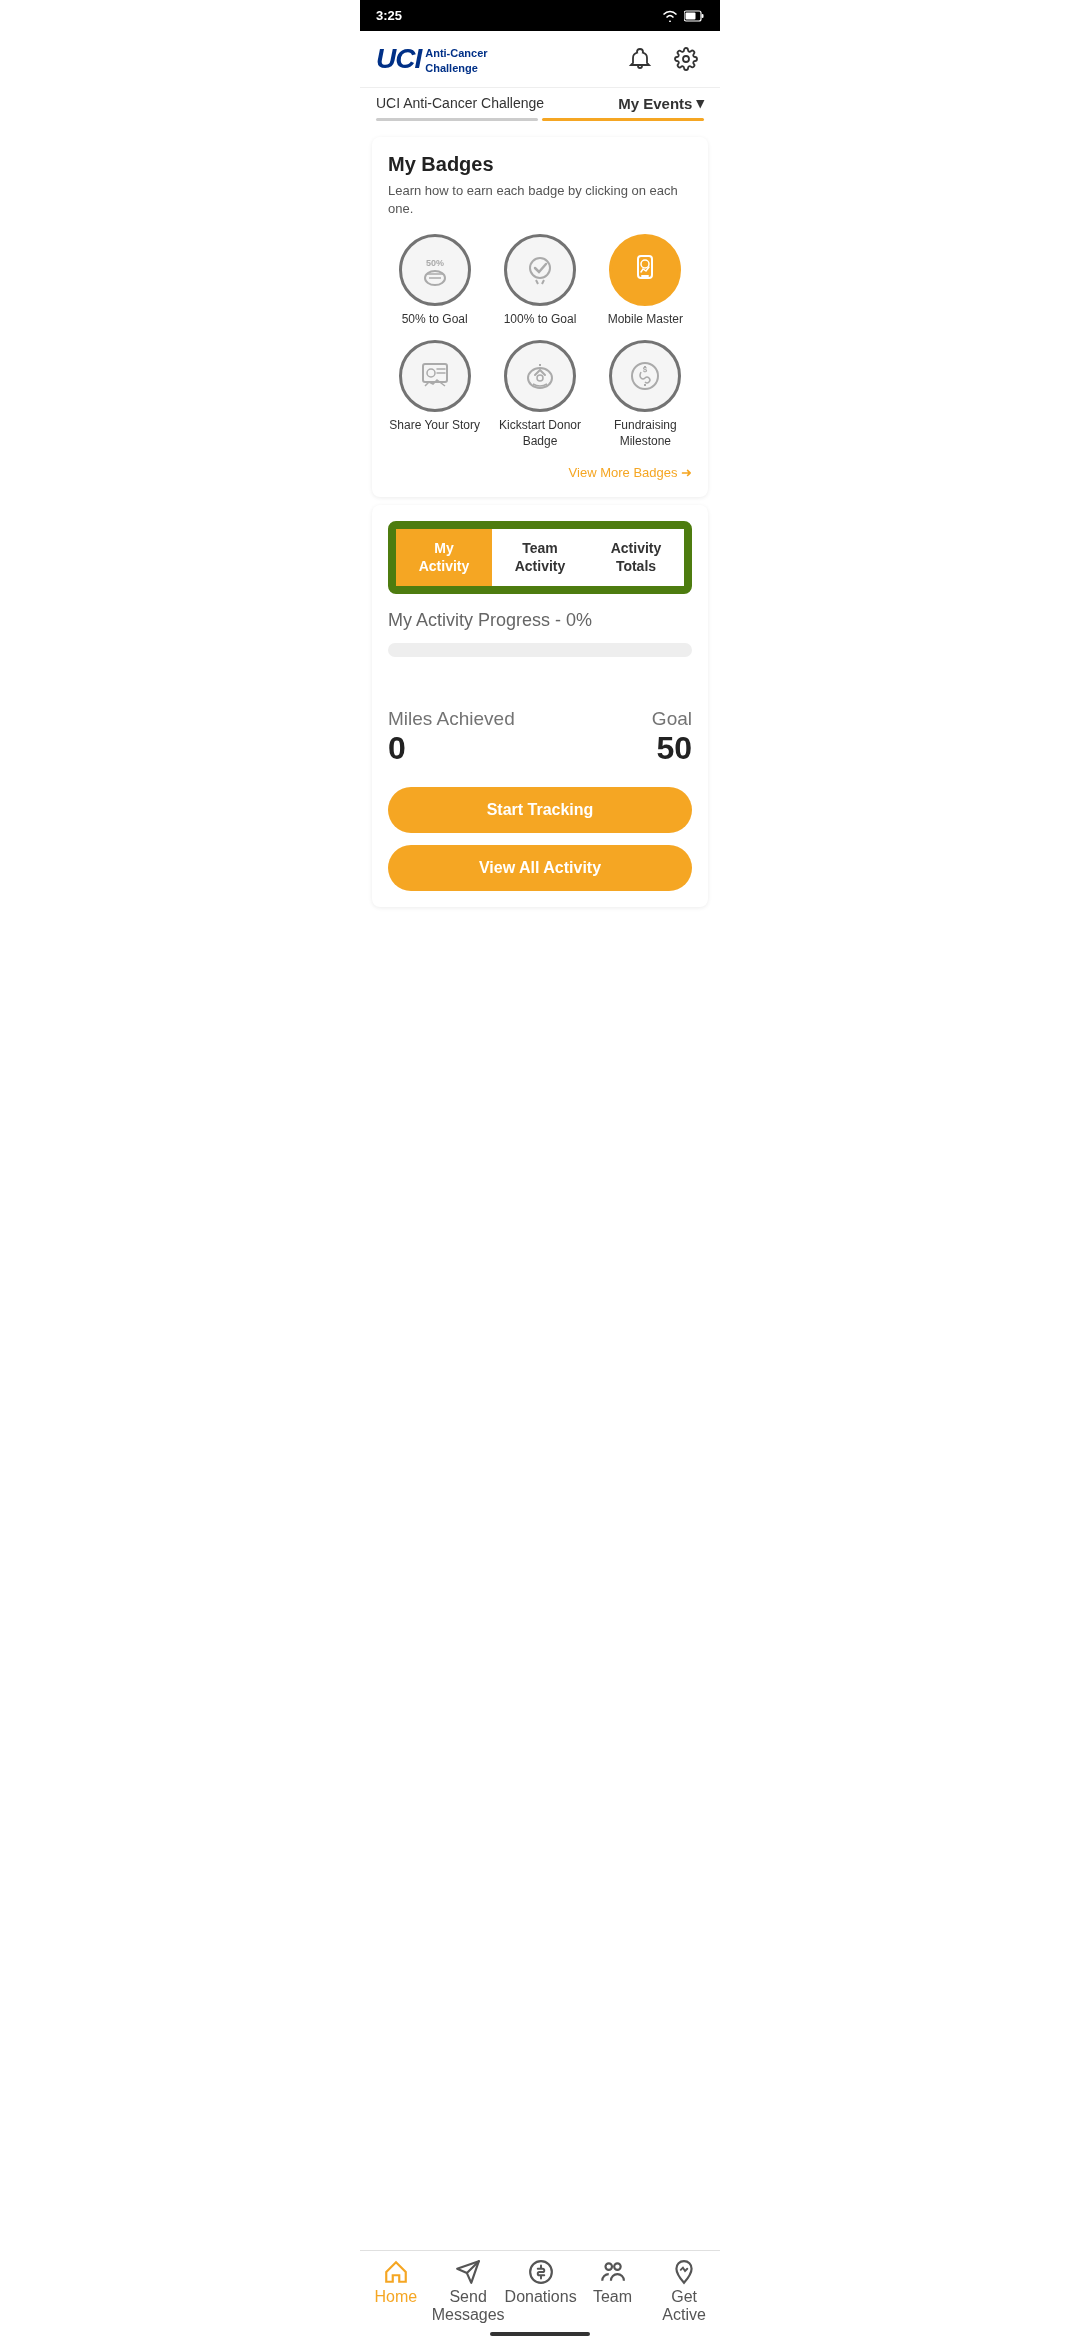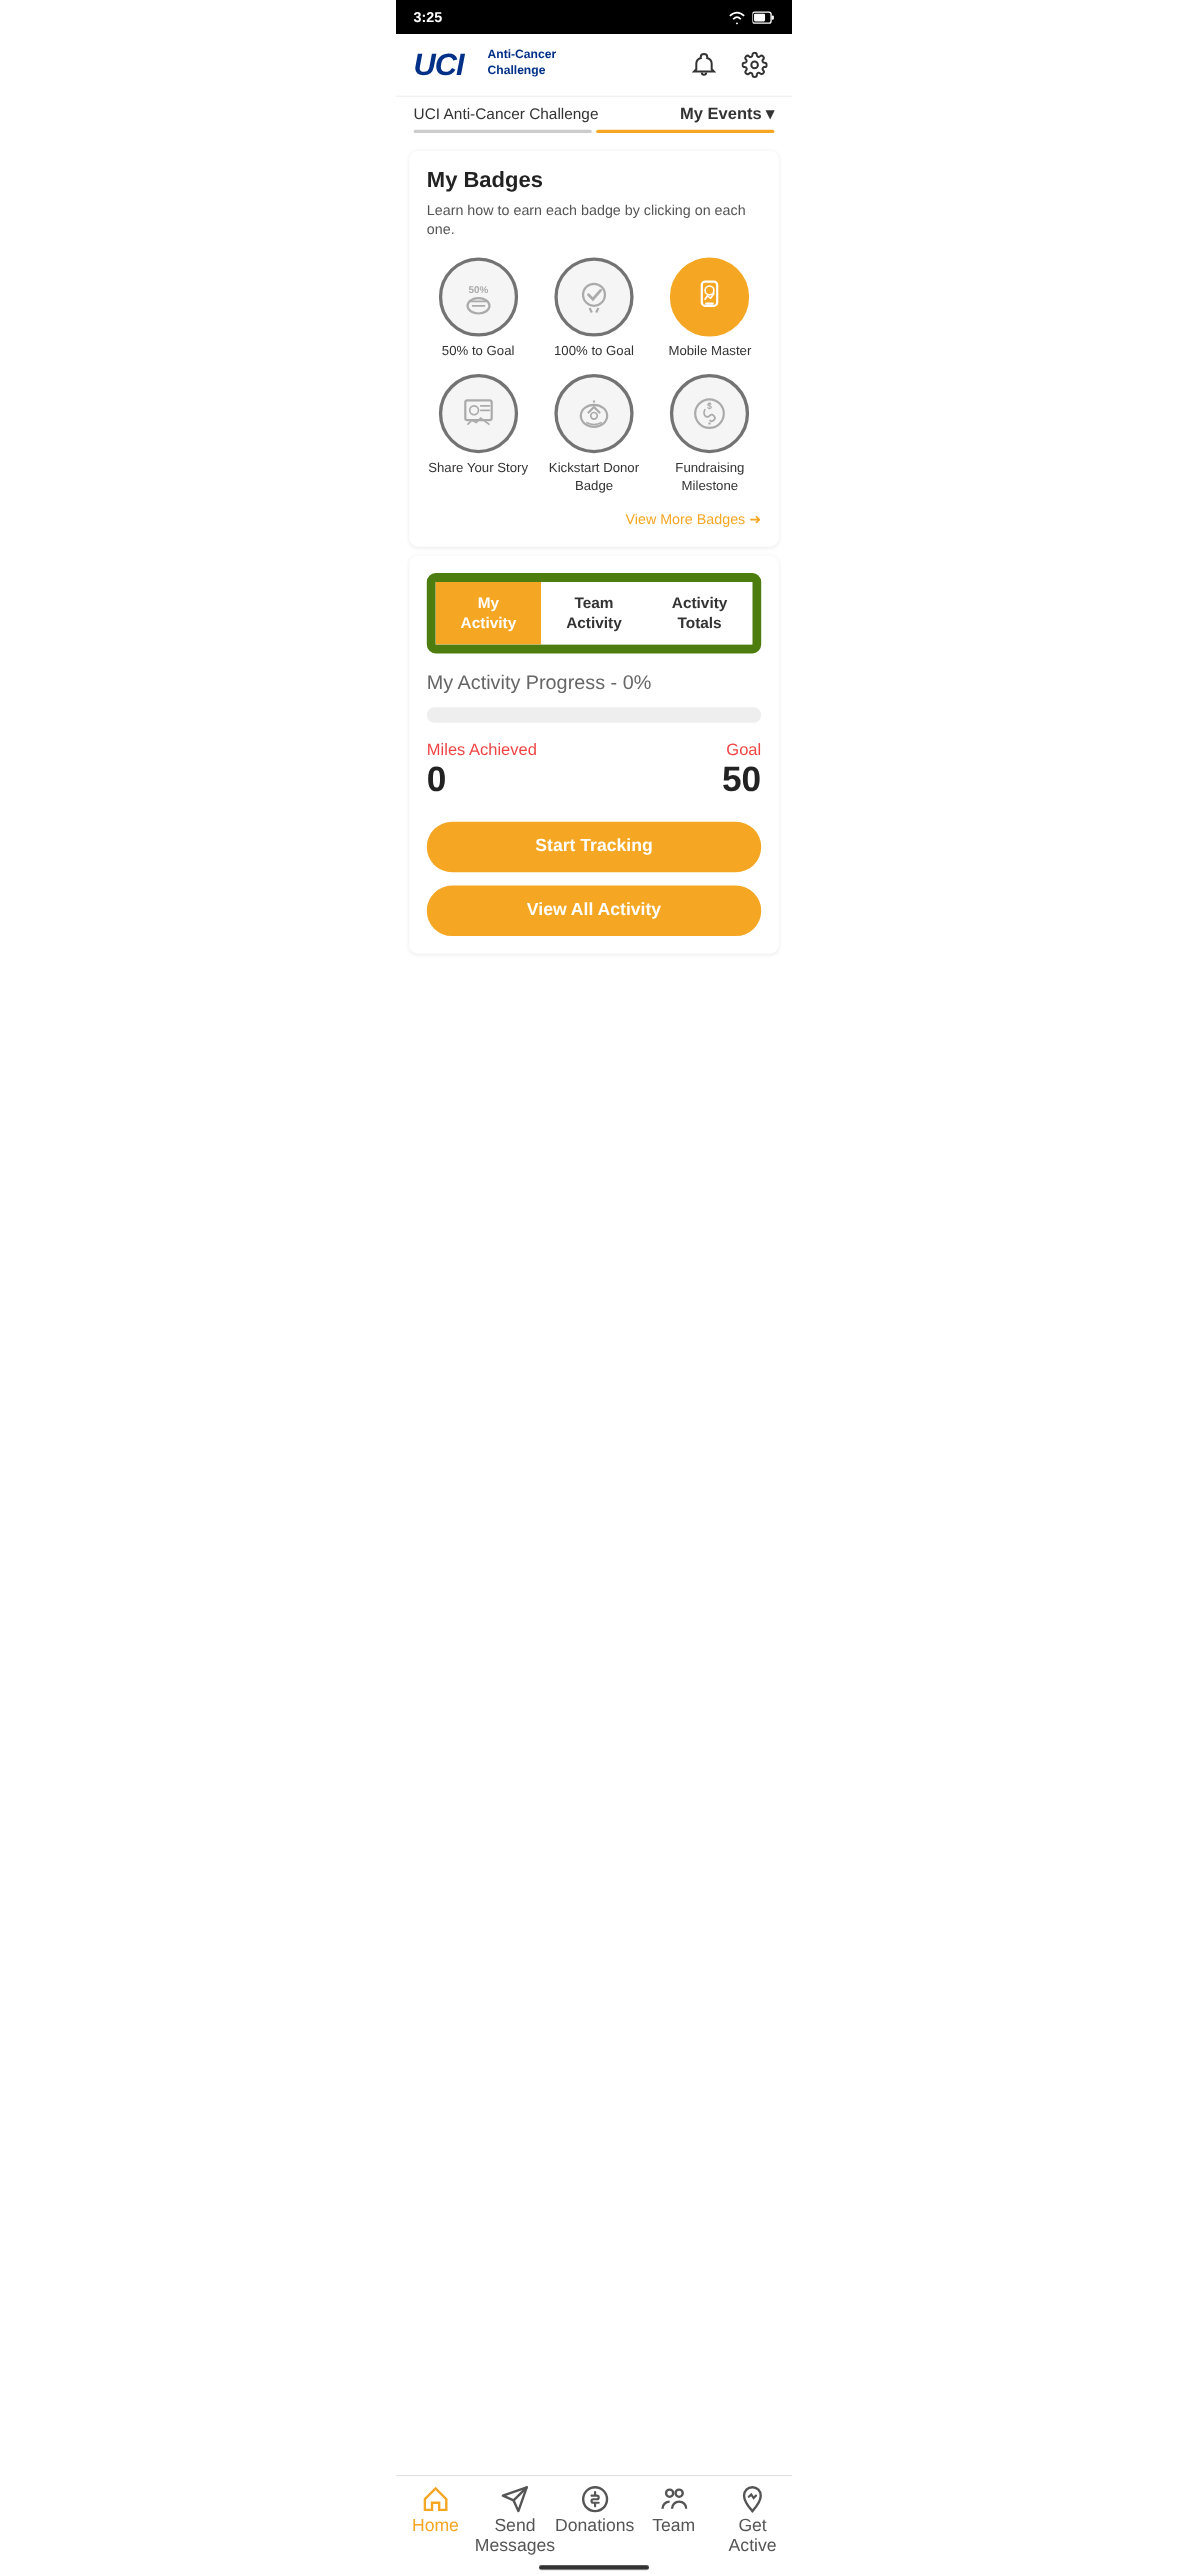--- a/index.html
+++ b/index.html
@@ -36,22 +36,22 @@
     .header {
       background: #fff;
       padding: 10px 16px;
       display: flex;
       justify-content: space-between;
       align-items: center;
       border-bottom: 1px solid #eee;
     }
     .logo-container {
       display: flex;
-      align-items: flex-start;
-      gap: 22px;
+      align-items: flex-end;
+      gap: 4px;
     }
     .logo-uci {
       font-size: 28px;
       font-weight: 900;
       color: #003087;
       font-style: italic;
       letter-spacing: -1px;
     }
     .logo-text {
       font-size: 11px;
@@ -227,22 +227,23 @@
       width: 0%;
     }
 
     .miles-row {
       display: flex;
       justify-content: space-between;
       align-items: flex-start;
       margin-bottom: 20px;
     }
     .miles-label, .goal-label {
-      font-size: 15px;
-      color: #ef4444;
+      font-size: 19px;
+      color: #737373;
+      margin-top: 35px;
     }
     .miles-value {
       font-size: 32px;
       font-weight: 700;
       color: #222;
     }
     .goal-side {
       text-align: right;
     }
     .goal-value {

